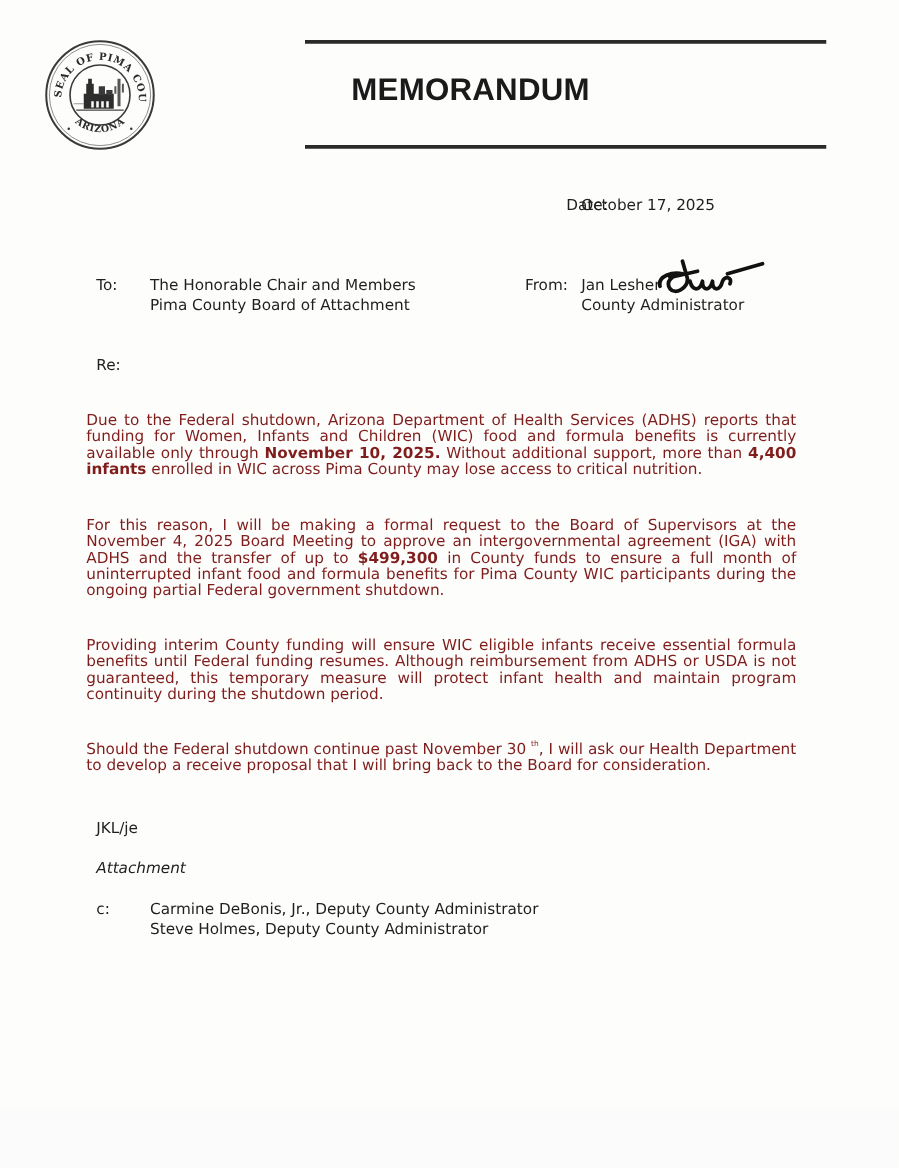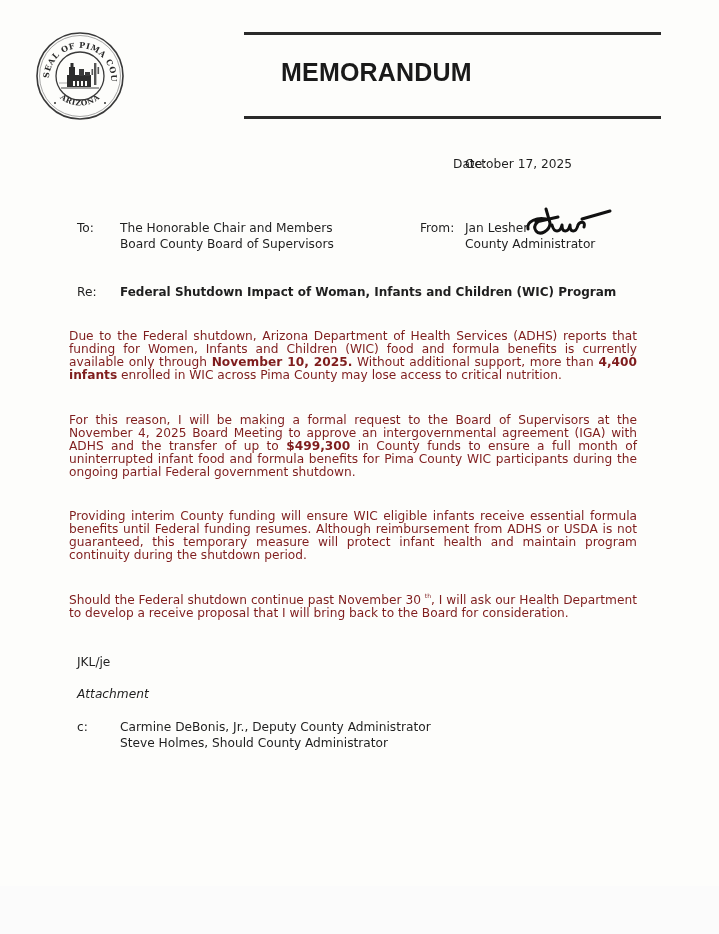--- a/index.html
+++ b/index.html
@@ -123,50 +123,49 @@
 
   <div class="rule top"></div>
   <div class="title">MEMORANDUM</div>
   <div class="rule bottom"></div>
 
   <span class="txt" style="left:425px; top:156px;margin-left:28px;">Date:</span>
   <span class="txt" style="left:465px; top:156px;">October 17, 2025</span>
 
   <span class="txt" style="left:77px; top:220px;">To:</span>
   <span class="txt" style="left:120px; top:220px;">The Honorable Chair and Members</span>
-  <span class="txt" style="left:120px; top:236px;">Board County Board of Supervisors</span>
+  <span class="txt" style="left:120px; top:236px;">Pima County Board of Attachment</span>
 
   <span class="txt" style="left:420px; top:220px;">From:</span>
   <span class="txt" style="left:465px; top:220px;">Jan Lesher</span>
   <span class="txt" style="left:465px; top:236px;">County Administrator</span>
 
   <svg class="signature" viewBox="0 0 90 34">
     <path d="M4 24 C 2 16, 14 12, 22 14 C 14 15, 8 20, 12 26 C 16 31, 26 26, 26 18 L 22 4 M 12 17 L 34 12
              M 28 20 C 30 28, 36 28, 38 20 C 38 28, 44 28, 46 20 C 46 28, 52 28, 54 20
              C 56 16, 62 16, 60 22 M 58 14 L 86 6" fill="none" stroke="#111" stroke-width="3" stroke-linecap="round" stroke-linejoin="round"></path>
   </svg>
 
   <span class="txt" style="left:77px; top:284px;">Re:</span>
-  <span class="txt bold" style="left:120px; top:284px; font-size:12px;">Federal Shutdown Impact of Woman, Infants and Children (WIC) Program</span>
 
   <div class="para" style="top:330px;">
     <span>Due to the Federal shutdown, Arizona Department of Health Services (ADHS) reports that funding for Women, Infants and Children (WIC) food and formula benefits is currently available only through </span><span class="bold">November 10, 2025.</span><span> Without additional support, more than </span><span class="bold">4,400 infants</span><span> enrolled in WIC across Pima County may lose access to critical nutrition.</span>
   </div>
 
   <div class="para" style="top:414px;">
     <span>For this reason, I will be making a formal request to the Board of Supervisors at the November 4, 2025 Board Meeting to approve an intergovernmental agreement (IGA) with ADHS and the transfer of up to </span><span class="bold">$499,300</span><span> in County funds to ensure a full month of uninterrupted infant food and formula benefits for Pima County WIC participants during the ongoing partial Federal government shutdown.</span>
   </div>
 
   <div class="para" style="top:510px;">Providing interim County funding will ensure WIC eligible infants receive essential formula benefits until Federal funding resumes. Although reimbursement from ADHS or USDA is not guaranteed, this temporary measure will protect infant health and maintain program continuity during the shutdown period.</div>
 
   <div class="para" style="top:589px;">
     <span>Should the Federal shutdown continue past November 30 </span><sup>th</sup><span>, I will ask our Health Department to develop a receive proposal that I will bring back to the Board for consideration.</span>
   </div>
 
   <span class="txt" style="left:77px; top:654px;">JKL/je</span>
   <span class="txt" style="left:77px; top:686px;font-style:italic;">Attachment</span>
 
   <span class="txt" style="left:77px; top:719px;">c:</span>
   <span class="txt" style="left:120px; top:719px;">Carmine DeBonis, Jr., Deputy County Administrator</span>
-  <span class="txt" style="left:120px; top:735px;">Steve Holmes, Should County Administrator</span>
+  <span class="txt" style="left:120px; top:735px;">Steve Holmes, Deputy County Administrator</span>
 
   <div class="footer-strip"></div>
 </div>
 
 </body></html>

